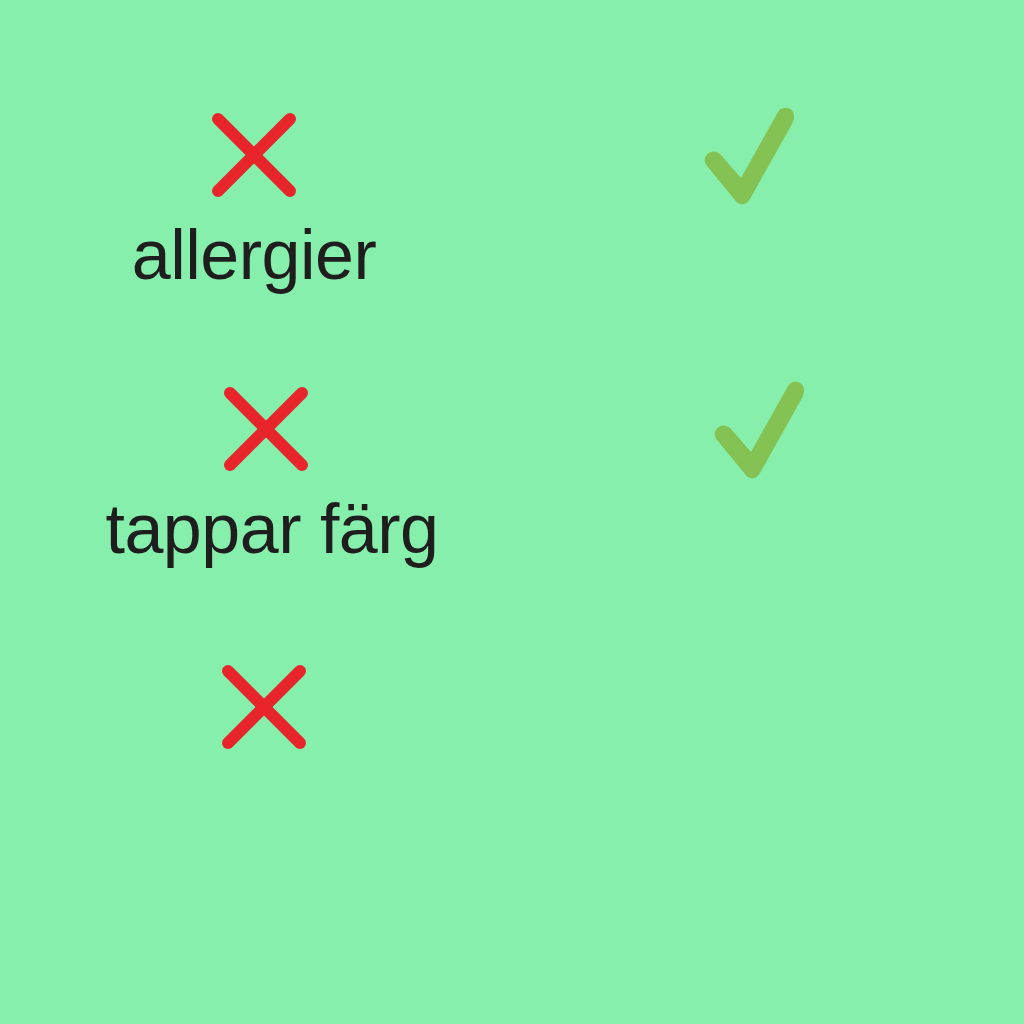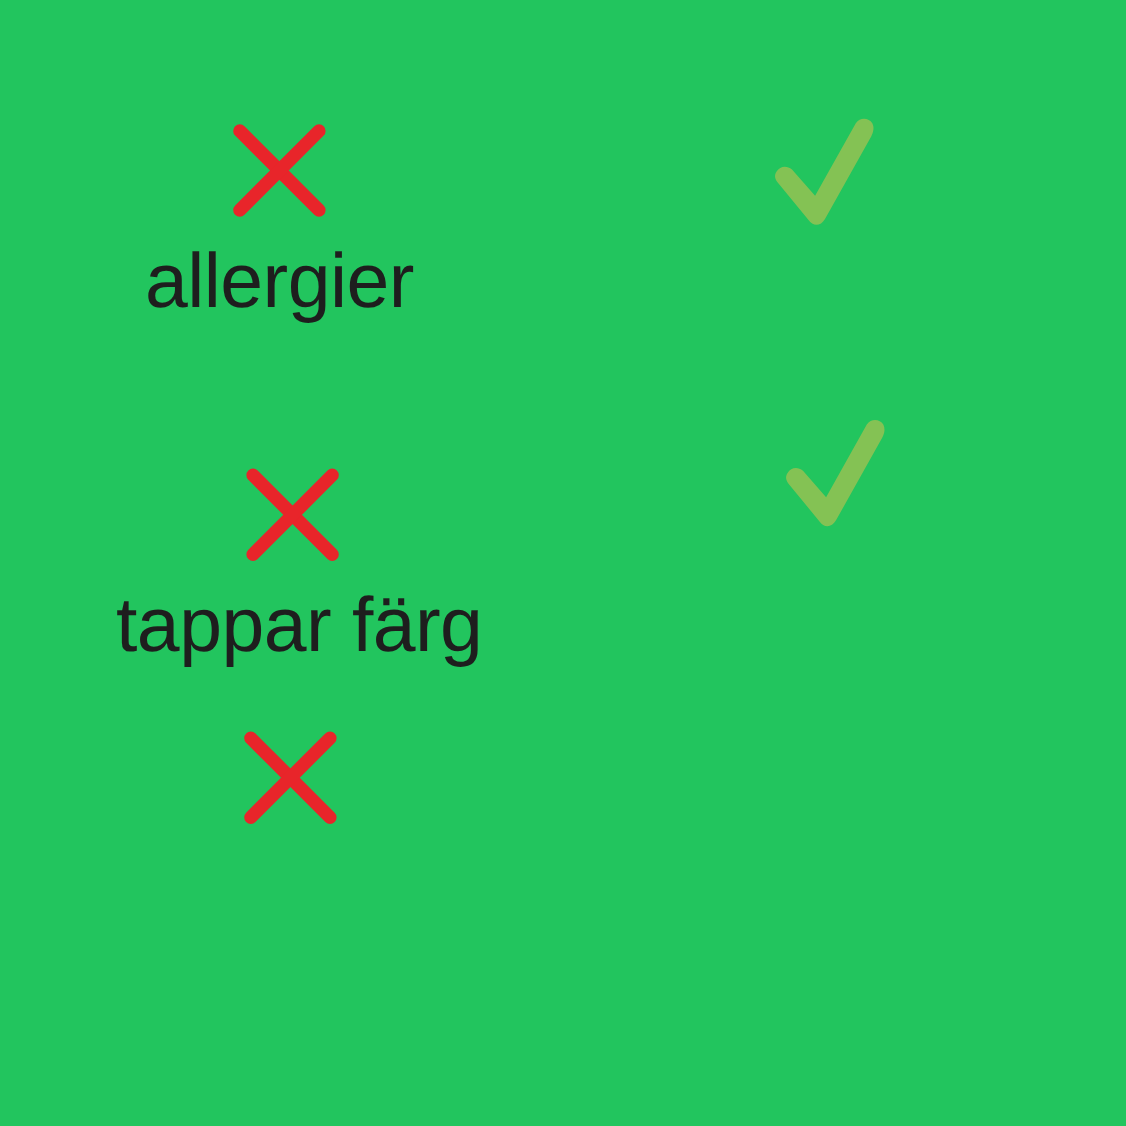--- a/index.html
+++ b/index.html
@@ -10,21 +10,21 @@
     width: 1024px;
     height: 1024px;
     background: #faf9ec;
     font-family: "Liberation Sans", "DejaVu Sans", sans-serif;
     overflow: hidden;
   }
   .canvas {
     position: relative;
     width: 1024px;
     height: 1024px;
-    background: #22c55e;
+    background: #86efac;
   }
   .comparison-grid {
     position: absolute;
     left: 0;
     top: 0;
     width: 1024px;
     height: 880px;
   }
   .feature-row {
     position: absolute;
@@ -70,21 +70,21 @@
     font-weight: 400;
     letter-spacing: -0.5px;
     white-space: nowrap;
     text-align: center;
     font-family: "Liberation Sans", "DejaVu Sans", sans-serif;
   }
 
   
   .feature-row.row-0 .cell-negative { transform: translateX(-2px); }
   .feature-row.row-0 .cell-positive { transform: translateX(-28px); }
-  .feature-row.row-1 .cell-negative { transform: translateX(16px); justify-content: center; }
+  .feature-row.row-1 .cell-negative { transform: translateX(16px); }
   .feature-row.row-1 .cell-positive { transform: translateX(-16px); }
   .feature-row.row-2 .cell-negative { transform: translateX(8px); }
   .feature-row.row-2 .cell-positive { transform: translateX(-14px); }
 
   .feature-row.row-1 .icon-wrap { transform: translateX(-6px); }
   .feature-row.row-2 .icon-wrap { transform: translateX(0px); }
   .feature-row.row-0 .cell-positive .icon-wrap { transform: translateX(8px); }
   .feature-row.row-1 .cell-positive .icon-wrap { transform: translateX(6px); }
   .feature-row.row-2 .cell-positive .icon-wrap { transform: translateX(8px); }
 </style>

